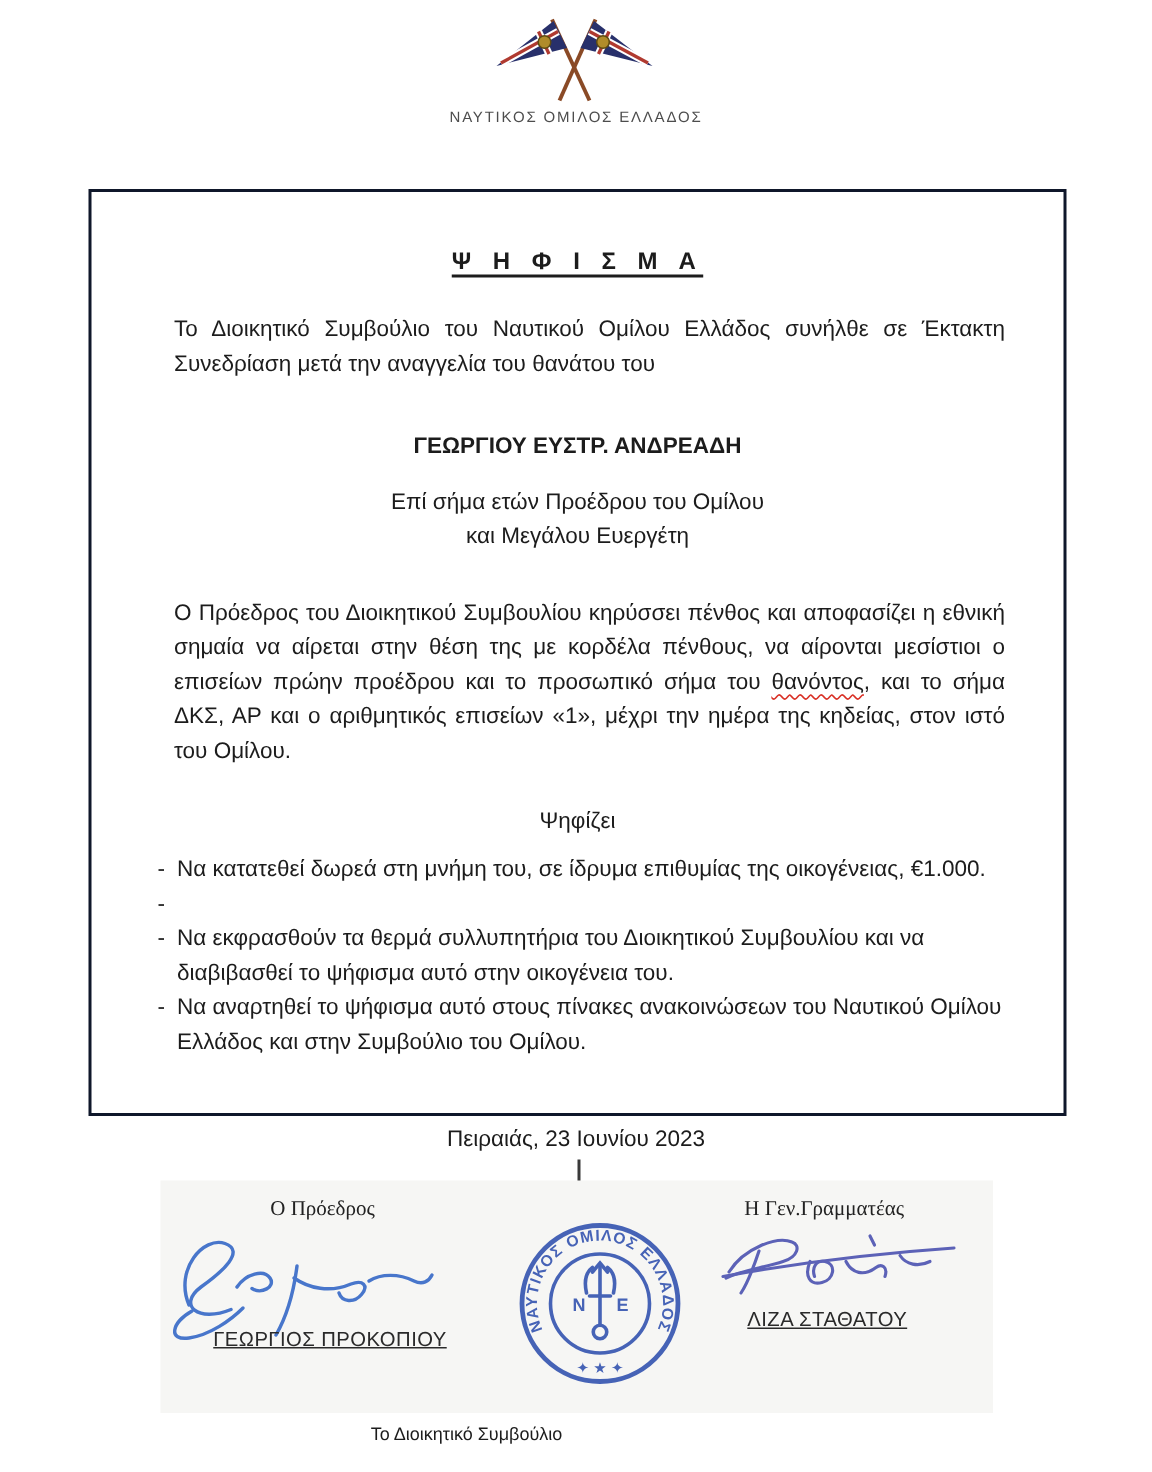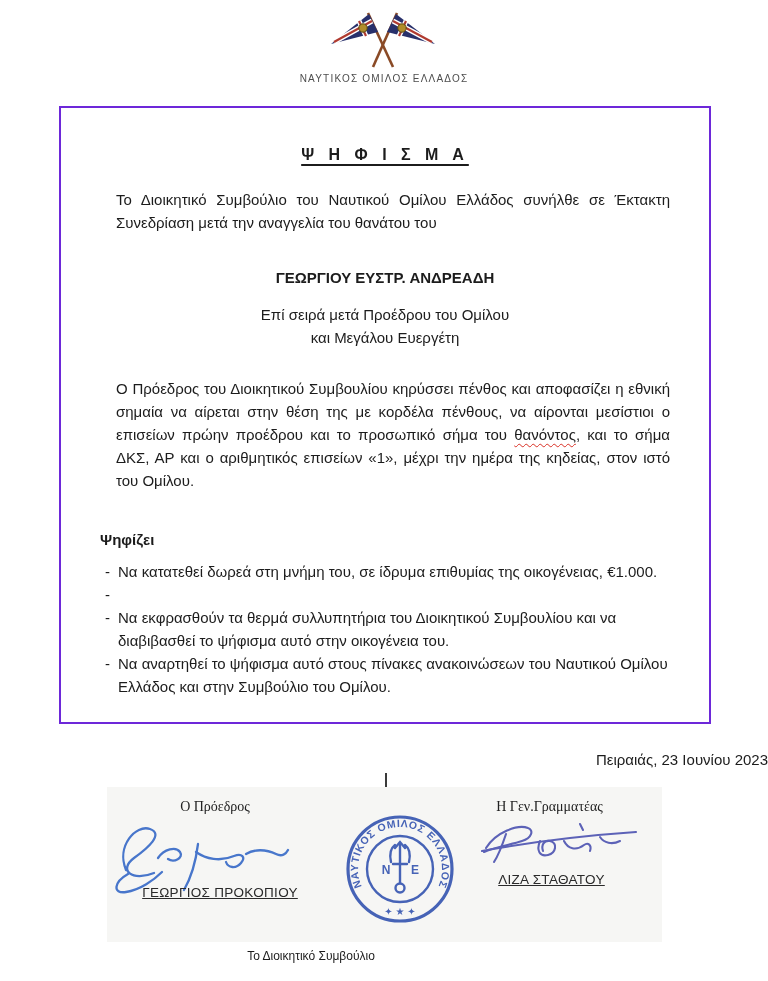--- a/index.html
+++ b/index.html
@@ -6,42 +6,42 @@
   body{
     width:768px;height:981px;position:relative;background:#ffffff;
     font-family:"Liberation Sans","DejaVu Sans",sans-serif;
     color:#1c1c1c;overflow:hidden;
   }
   .abs{position:absolute;}
   
   .club-name{top:73px;left:0;width:768px;text-align:center;
     font-size:10px;letter-spacing:1.2px;color:#4d4d4d;}
   
-  .doc-box{left:59px;top:106px;width:652px;height:618px;
-    border:2px solid #6d28d9;box-sizing:border-box;padding:0 39px;
+  .doc-box{left:59px;top:126px;width:652px;height:618px;
+    border:2px solid #0f172a;box-sizing:border-box;padding:0 39px;
     font-size:15px;line-height:23px;}
   .doc-title{margin-top:35px;text-align:center;font-size:16px;font-weight:bold;
     letter-spacing:5px;}
   .doc-title span{text-decoration:underline;text-decoration-thickness:1.5px;
     text-underline-offset:4px;}
   .para{text-align:justify;margin-left:16px;}
   .p-intro{margin-top:22px;}
   .deceased-name{margin-top:32px;text-align:center;font-weight:bold;}
   .center-line{text-align:center;}
   .line1{margin-top:14px;}
   .p-mourning{margin-top:28px;}
   .misspelled{text-decoration-line:underline;text-decoration-style:wavy;
     text-decoration-color:#d93025;text-decoration-thickness:1px;
     text-underline-offset:3px;}
-  .votes-heading{margin-top:36px;font-weight:bold;}
+  .votes-heading{margin-top:24px;text-align:center;font-weight:normal;}
   .votes-list{margin:9px 0 0 5px;}
   .vote-item{display:flex;align-items:flex-start;text-align:left;}
   .dash{flex:none;width:13px;}
   
-  .date-line{top:751px;left:0;width:768px;text-align:right;font-size:15px;}
+  .date-line{top:751px;left:0;width:768px;text-align:center;font-size:15px;}
   .cursor-tick{left:385px;top:773px;width:1.5px;height:17px;background:#3a3a3a;}
   .scan-bg{left:107px;top:787px;width:555px;height:155px;background:#f6f6f4;}
   .sig-label{top:799px;font-size:14px;color:#222;text-align:center;font-family:Liberation Serif, serif;}
   .president-label{left:150px;width:130px;}
   .secretary-label{left:487px;width:125px;}
   .sig-name{font-size:13.5px;color:#2a2a2a;text-align:center;letter-spacing:.3px;text-decoration:underline;}
   .president-name{left:135px;top:885px;width:170px;}
   .secretary-name{left:494px;top:872px;width:115px;}
   .footer-line{top:949px;left:0;width:622px;text-align:center;font-size:12px;}
 </style>
@@ -75,21 +75,21 @@
 
 <div class="abs doc-box">
   <div class="doc-title">
     <span>Ψ Η Φ Ι Σ Μ Α</span>
   </div>
 
   <p class="para p-intro">Το Διοικητικό Συμβούλιο του Ναυτικού Ομίλου Ελλάδος συνήλθε σε Έκτακτη Συνεδρίαση μετά την αναγγελία του θανάτου του</p>
 
   <div class="deceased-name">ΓΕΩΡΓΙΟΥ ΕΥΣΤΡ. ΑΝΔΡΕΑΔΗ</div>
 
-  <div class="center-line line1">Επί σειρά μετά Προέδρου του Ομίλου</div>
+  <div class="center-line line1">Επί σήμα ετών Προέδρου του Ομίλου</div>
   <div class="center-line">και Μεγάλου Ευεργέτη</div>
 
   <p class="para p-mourning"><span>Ο Πρόεδρος του Διοικητικού Συμβουλίου κηρύσσει πένθος και αποφασίζει η εθνική σημαία να αίρεται στην θέση της με κορδέλα πένθους, να αίρονται μεσίστιοι ο επισείων πρώην προέδρου και το προσωπικό σήμα του </span><span class="misspelled">θανόντος</span><span>, και το σήμα ΔΚΣ, ΑΡ και ο αριθμητικός επισείων «1», μέχρι την ημέρα της κηδείας, στον ιστό του Ομίλου.</span></p>
 
   <div class="votes-heading">Ψηφίζει</div>
 
   <div class="votes-list">
     <div class="vote-item">
       <span class="dash">-</span>
       <span>Να κατατεθεί δωρεά στη μνήμη του, σε ίδρυμα επιθυμίας της οικογένειας, €1.000.</span>

